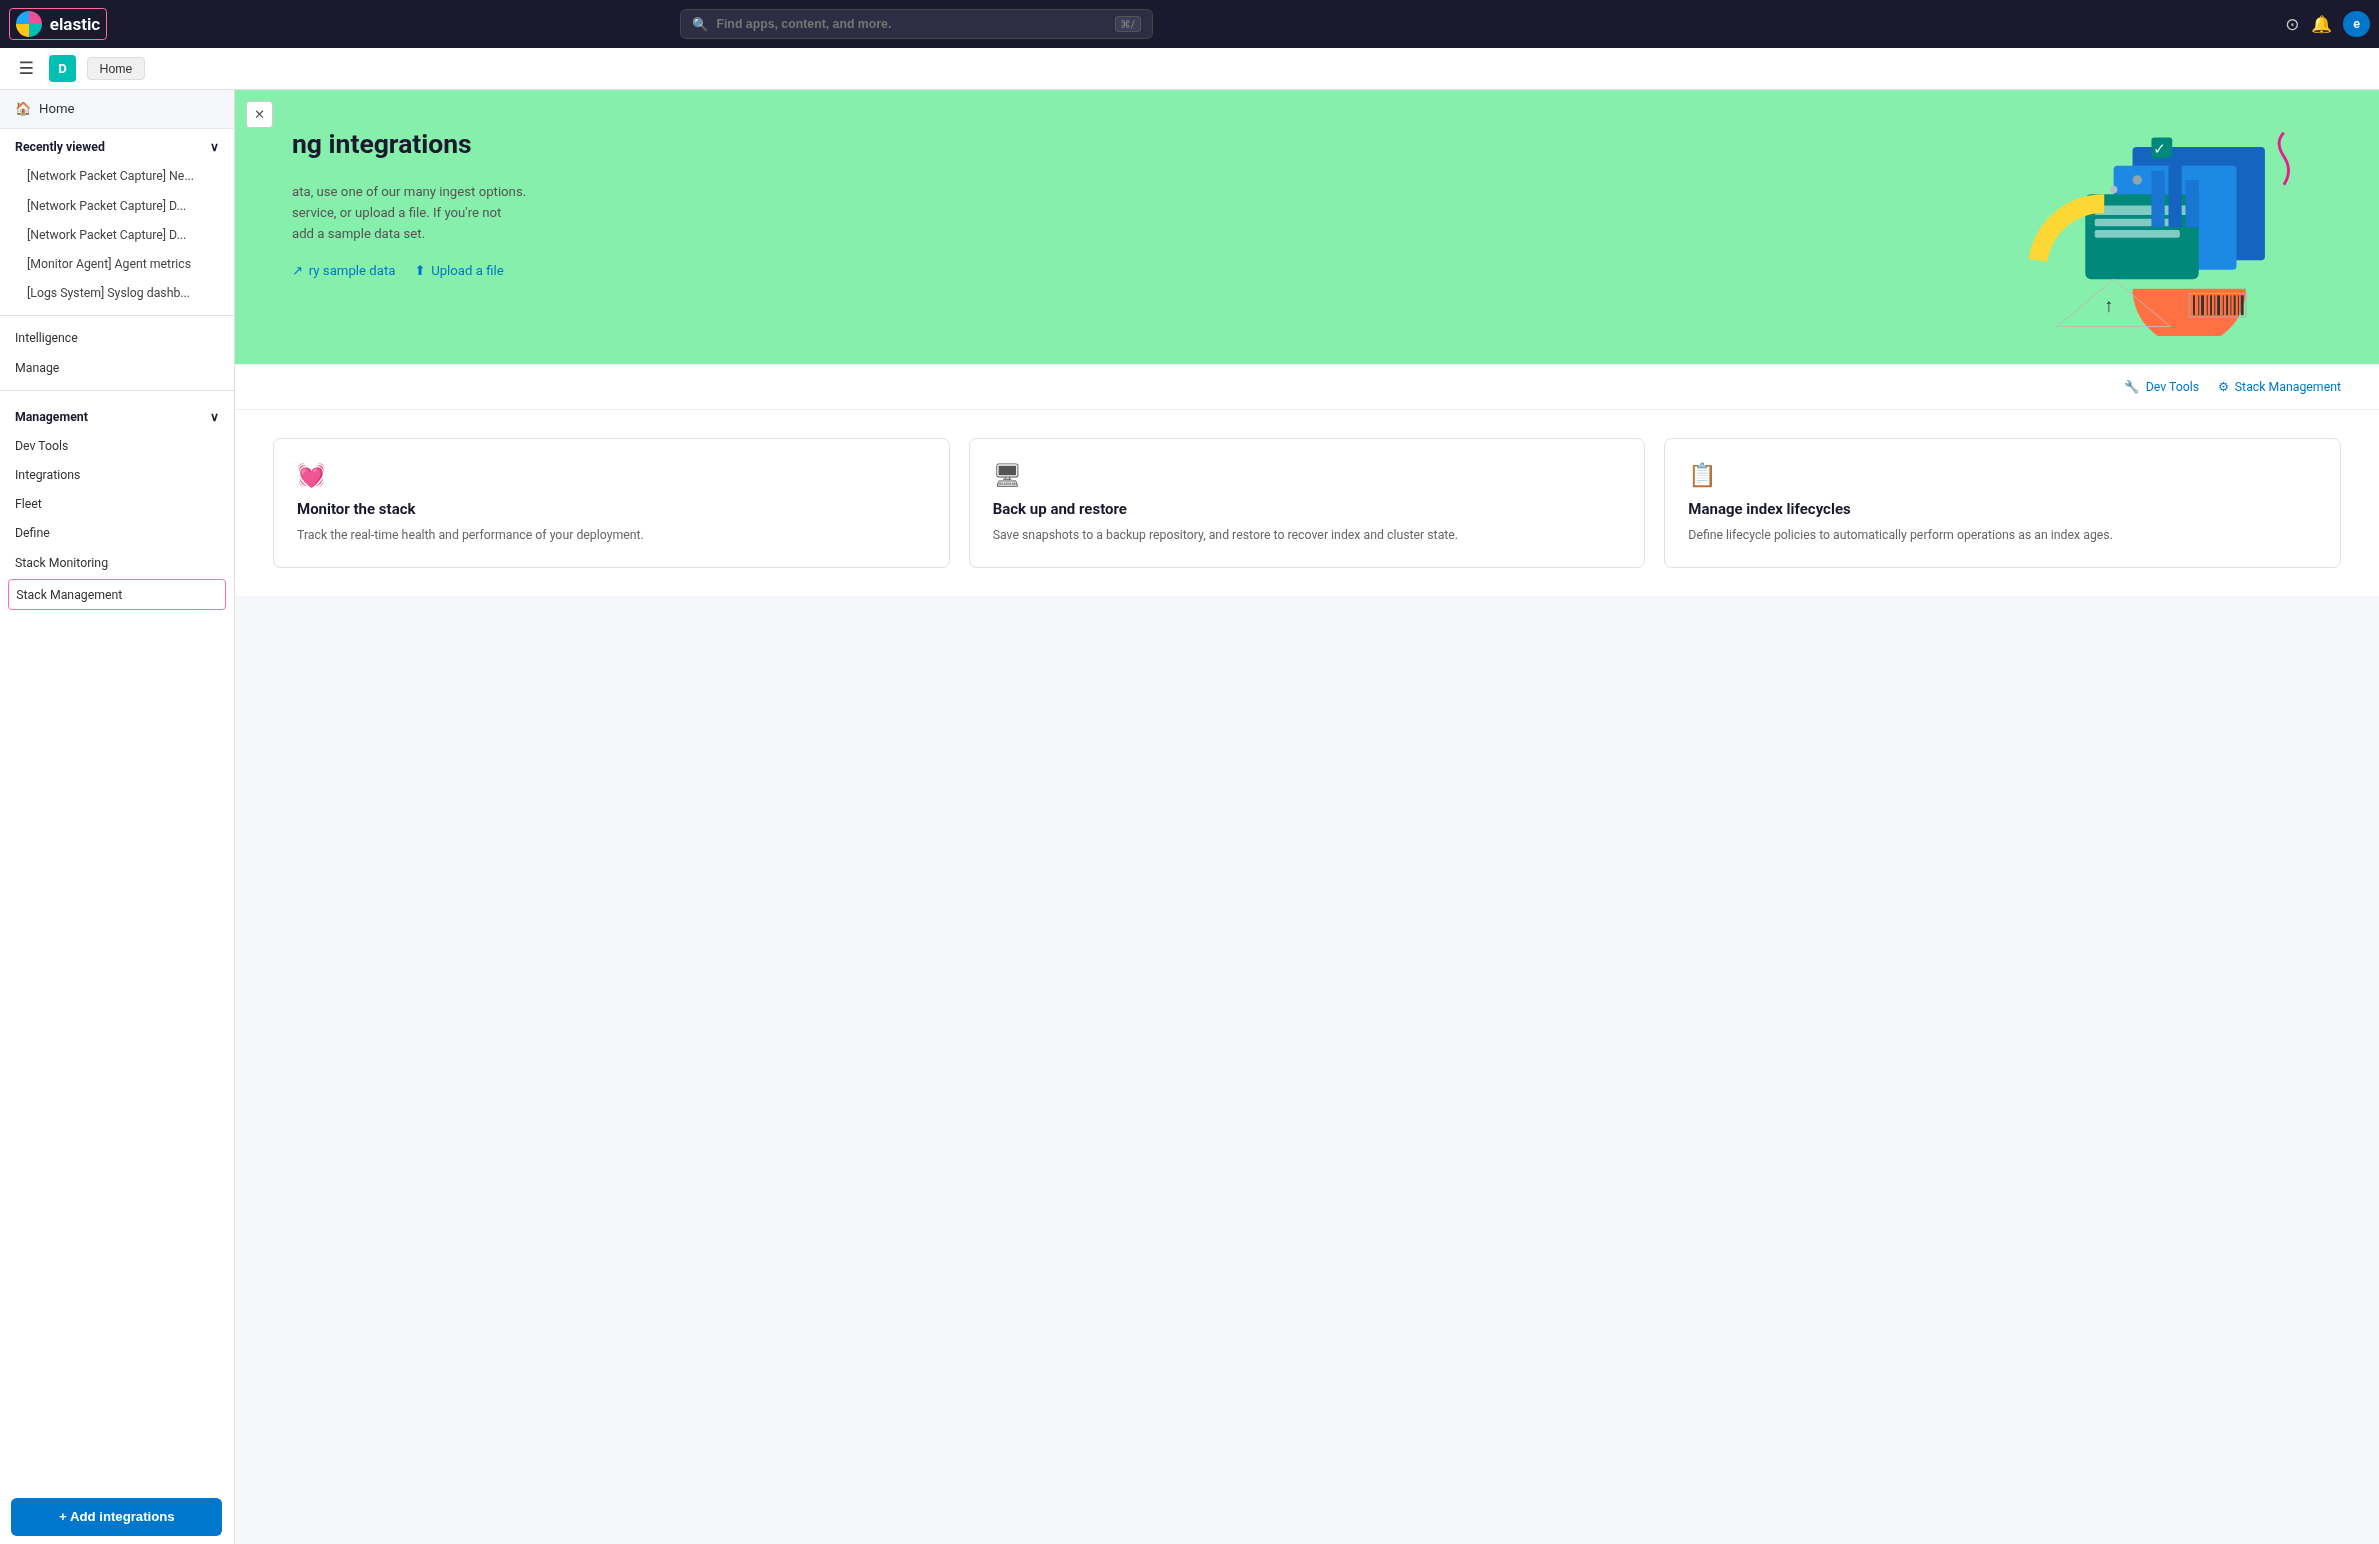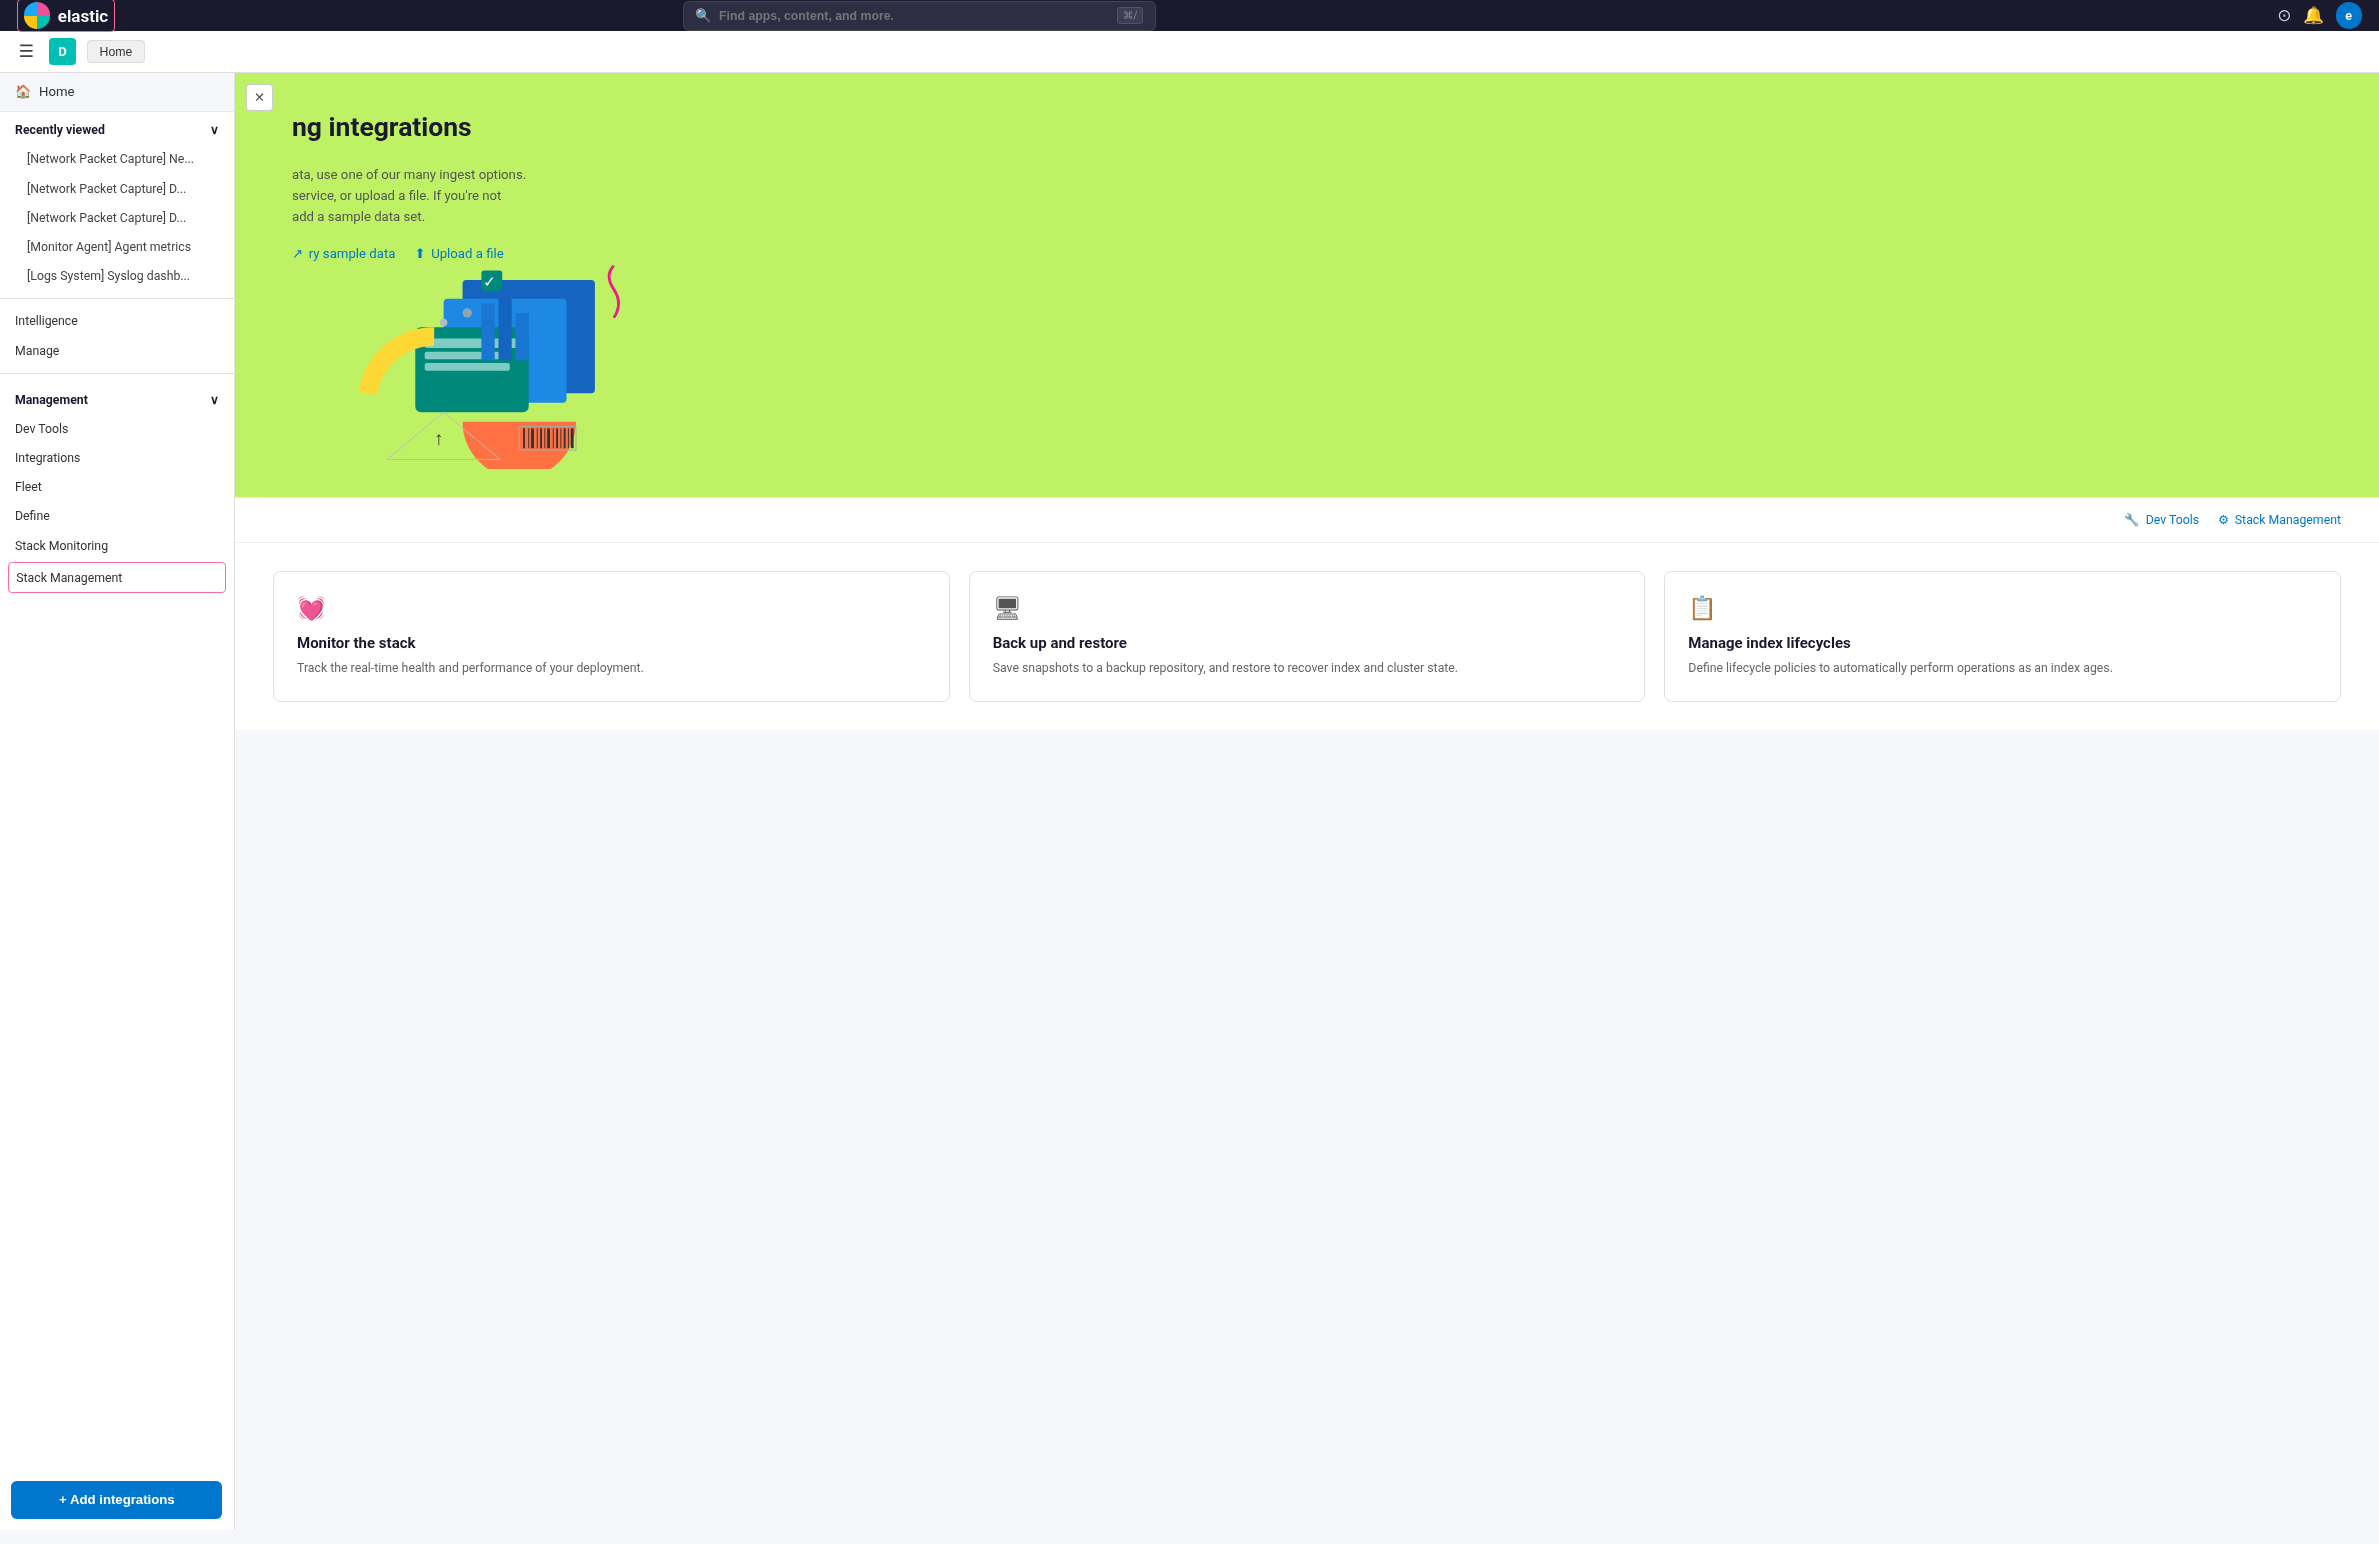--- a/index.html
+++ b/index.html
@@ -1,24 +1,24 @@
 <!DOCTYPE html>
 <html style="font-size:15px"><head>
   <meta charset="utf-8">
   <style>
     * { box-sizing: border-box; margin: 0; padding: 0; }
     body { font-family: -apple-system, BlinkMacSystemFont, 'Segoe UI', Roboto, sans-serif; background: #f5f7fa; overflow: hidden; }
 
     
     .top-nav {
       background: #1a1a2e;
-      height: 31px;
-      display: flex;
-      align-items: center;
-      padding: 0 17px;
+      height: 48px;
+      display: flex;
+      align-items: center;
+      padding: 0 9px;
       gap: 14px;
       position: relative;
       z-index: 100;
     }
     .elastic-logo {
       display: flex;
       align-items: center;
       gap: 7.6px;
       color: white;
       font-size: 17px;
@@ -247,23 +247,22 @@
       justify-content: center;
       font-size: 13.2px;
       color: #555;
       z-index: 10;
     }
     .hero-section {
       padding: 38px 57px 28px 57px;
       display: flex;
       align-items: flex-start;
       justify-content: space-between;
-      background: #bef264;
+      background: #86efac;
       border-bottom: 0.9px solid #eee;
-      flex-direction: column;
     }
     .hero-text { flex: 1; }
     .hero-title {
       font-size: 26.5px;
       font-weight: 700;
       color: #1a1a2e;
       margin-bottom: 15px;
     }
     .hero-description {
       font-size: 13.2px;

